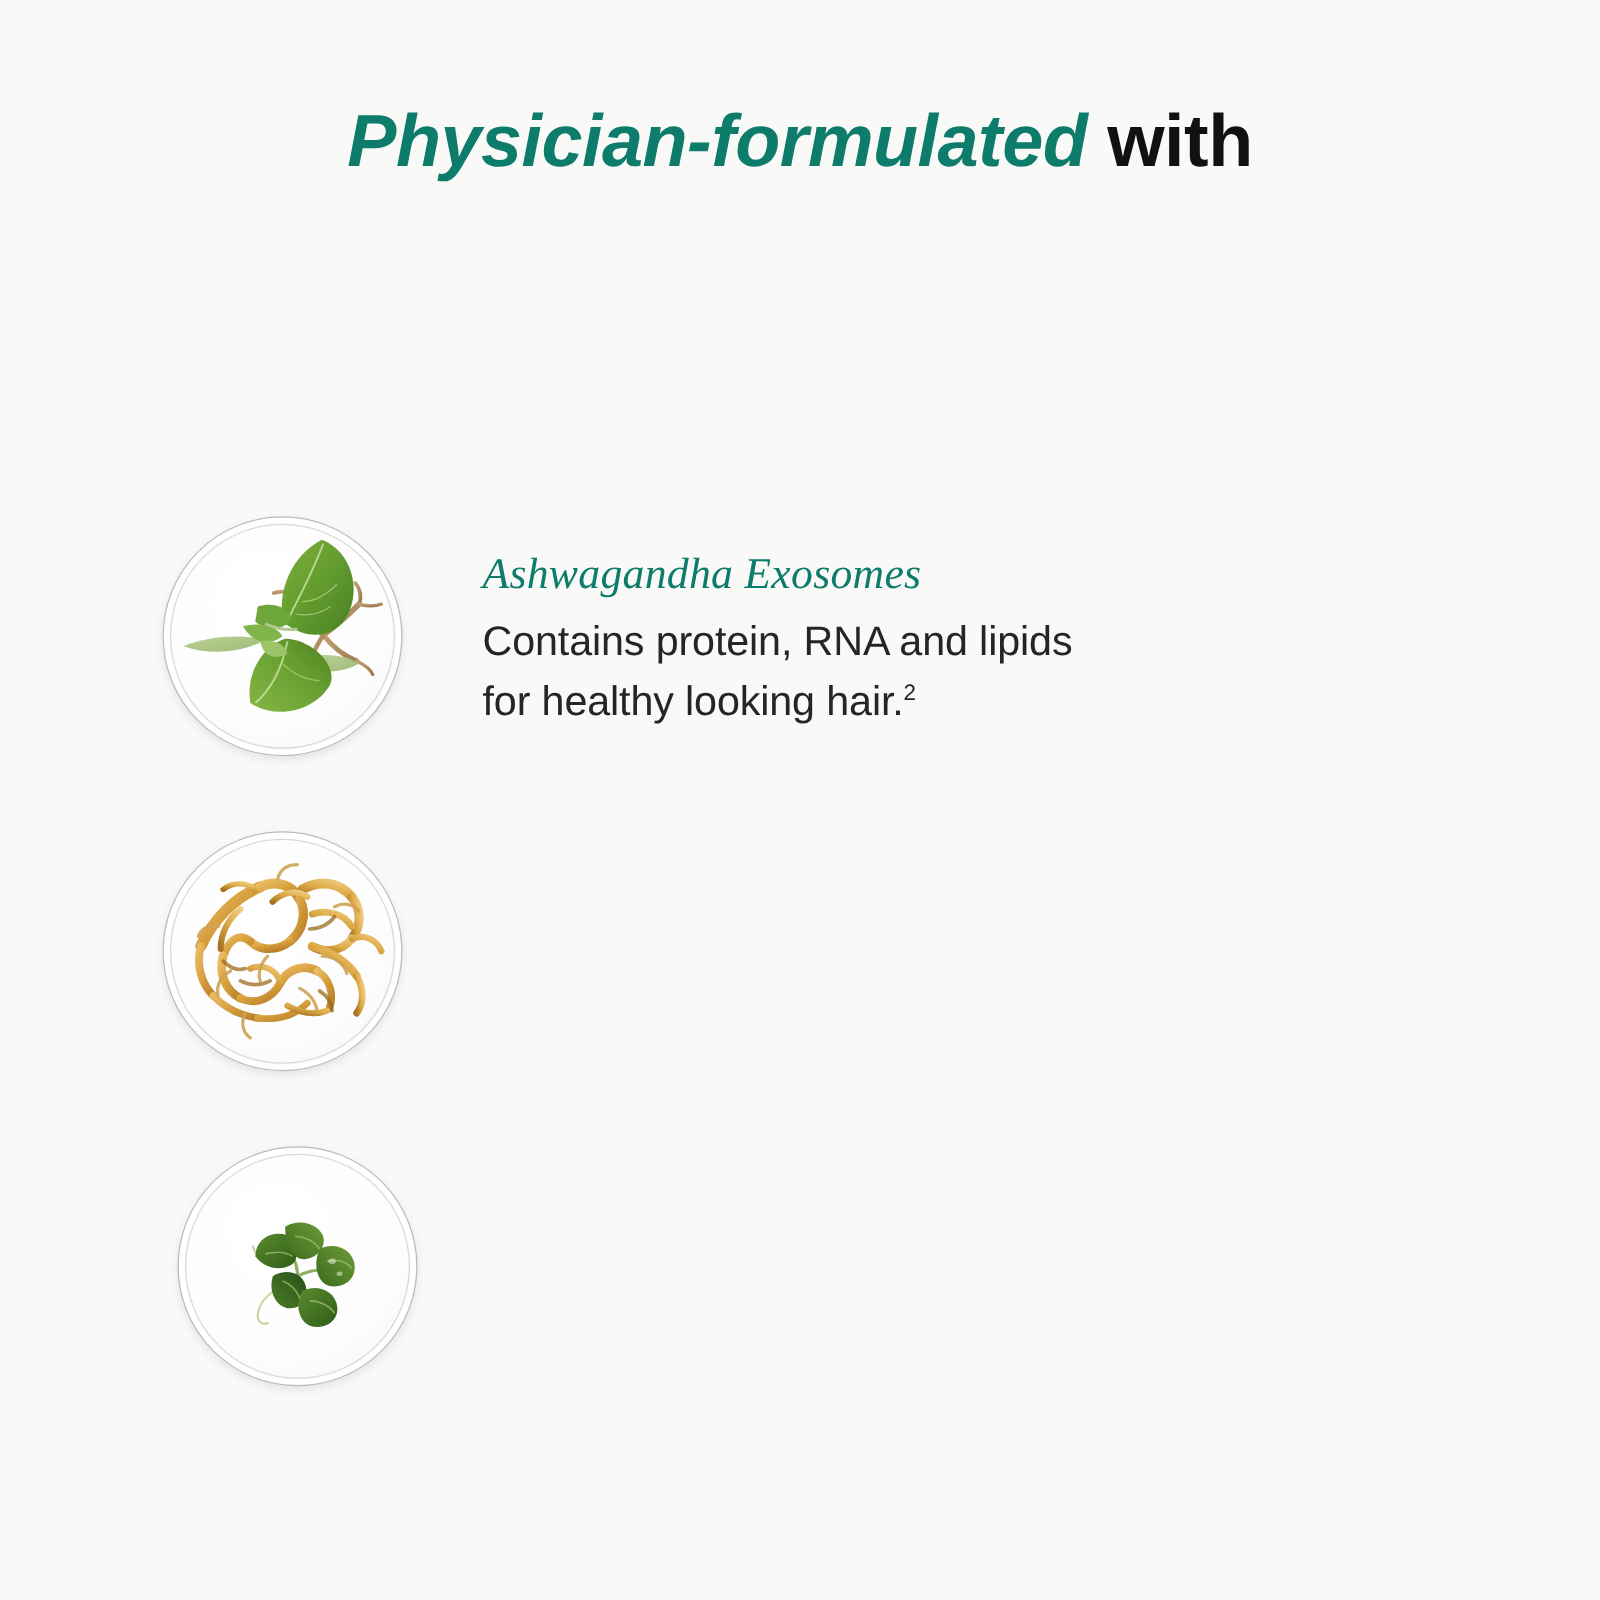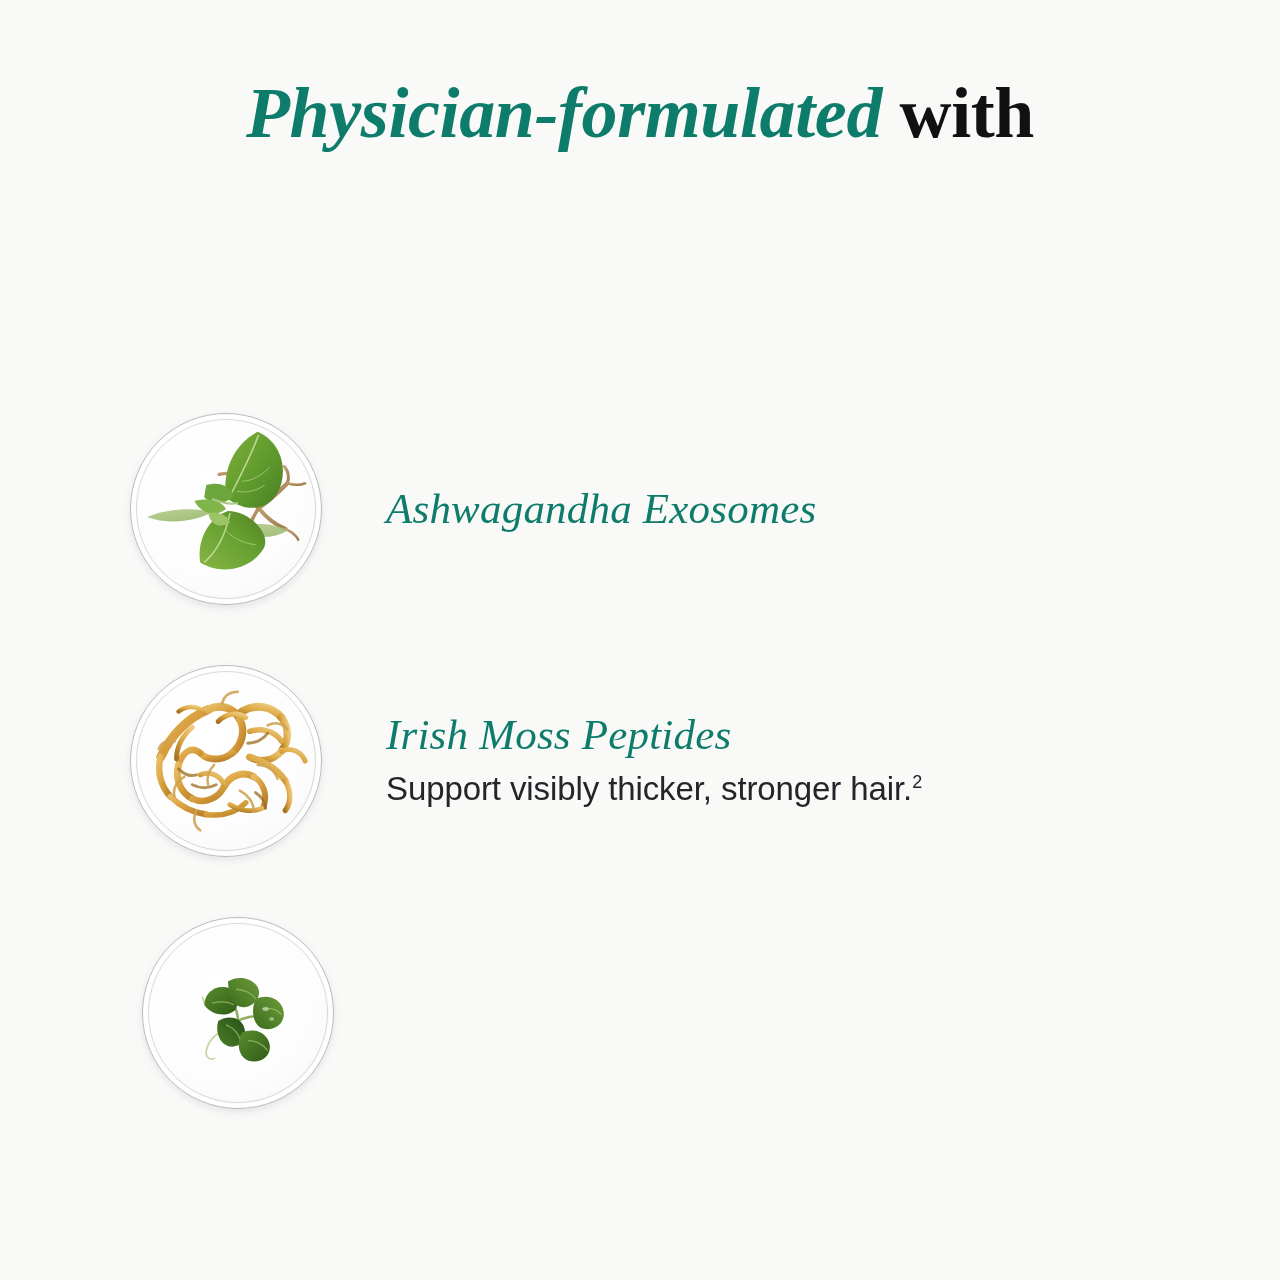--- a/index.html
+++ b/index.html
@@ -16,22 +16,22 @@
     position: relative;
   }
 
   
   .headline {
     position: absolute;
     top: 74px;
     left: 0;
     width: 1280px;
     text-align: center;
-    font-family: Liberation Serif, serif;
-    font-size: 72px;
+    font-family: Liberation Sans, sans-serif;
+    font-size: 59px;
     line-height: 78px;
     letter-spacing: -0.4px;
     color: #111111;
   }
   .headline .accent {
     font-style: italic;
     color: #0e7c6b;
   }
   .headline .rest {
     font-style: normal;
@@ -99,21 +99,21 @@
 
   
   .text-block {
     margin-left: 42px;
     max-width: 700px;
   }
 
   .ing-title {
     font-family: "Liberation Serif", serif;
     font-style: italic;
-    font-size: 43px;
+    font-size: 35px;
     line-height: 52px;
     color: #0e7c6b;
     letter-spacing: 0.2px;
     white-space: nowrap;
   }
 
   .ing-desc {
     font-family: "Liberation Sans", sans-serif;
     font-size: 33px;
     line-height: 48px;
@@ -193,20 +193,24 @@
           <path d="M76 72 C88 68 100 72 104 82 C96 92 82 92 74 84 Z" fill="#6da63a"></path>
           <path d="M64 88 C78 84 92 88 96 96 C86 104 72 102 64 88 Z" fill="#7fb54a"></path>
           <path d="M78 100 C88 98 98 102 100 110 C90 116 80 112 78 100 Z" fill="#9bc567"></path>
 
           <path d="M82 86 C92 90 100 92 108 90" stroke="#b0c98a" stroke-width="2.2" fill="none"></path>
         </svg>
       </div>
     </div>
     <div class="text-block">
       <div class="ing-title">Ashwagandha Exosomes</div>
+      <div class="ing-desc">
+        <span>Contains protein, RNA and lipids</span><br>
+        <span>for healthy looking hair.</span><sup>2</sup>
+      </div>
     </div>
   </div>
 
   <div class="ingredient-row row-irishmoss">
     <div class="dish-wrap">
       <div class="dish">
         <svg viewBox="0 0 192 192" xmlns="http://www.w3.org/2000/svg" aria-hidden="true">
           <defs>
             <linearGradient id="mossG" x1="0" y1="0" x2="1" y2="1">
               <stop offset="0%" stop-color="#e8bb63"></stop>
@@ -261,26 +265,20 @@
 
           <g fill="none" stroke="#9c6b1c" stroke-width="3" stroke-linecap="round" opacity="0.75">
             <path d="M62 120 C70 124 78 124 86 120"></path>
             <path d="M118 78 C126 78 134 74 138 68"></path>
             <path d="M48 104 C54 110 60 112 66 110"></path>
             <path d="M126 128 C132 132 136 138 136 144"></path>
           </g>
         </svg>
       </div>
     </div>
-    <div class="text-block">
-      <div class="ing-title">Irish Moss Peptides</div>
-      <div class="ing-desc">
-        <span>Support visibly thicker, stronger hair.</span><sup>2</sup>
-      </div>
-    </div>
   </div>
 
   <div class="ingredient-row row-peasprout">
     <div class="dish-wrap">
       <div class="dish">
         <svg viewBox="0 0 192 192" xmlns="http://www.w3.org/2000/svg" aria-hidden="true">
           <defs>
             <linearGradient id="peaA" x1="0" y1="0" x2="1" y2="1">
               <stop offset="0%" stop-color="#5a8c2e"></stop>
               <stop offset="100%" stop-color="#2f5c18"></stop>

